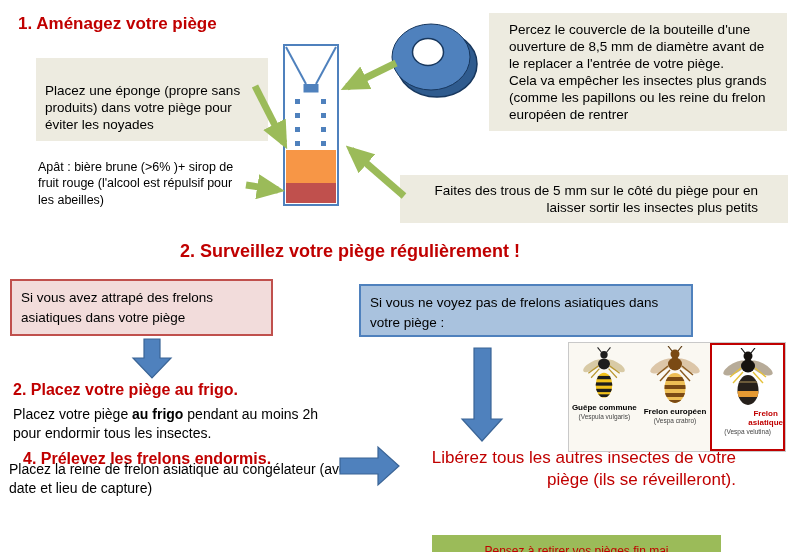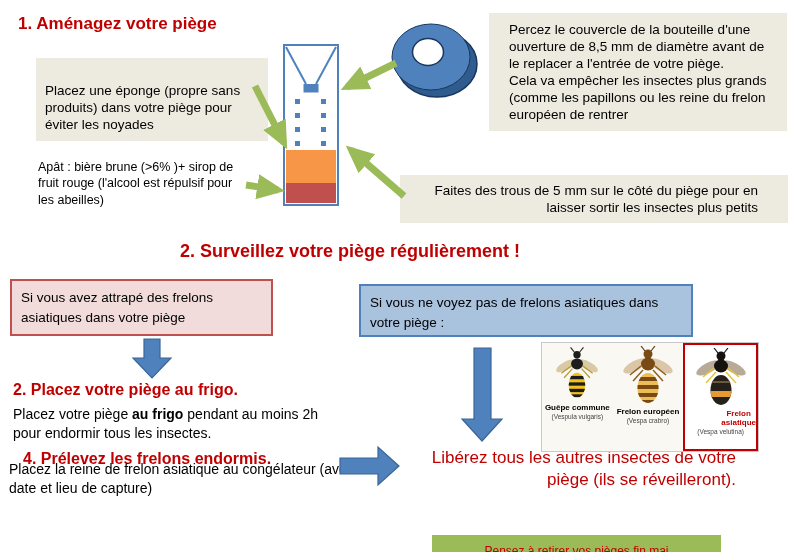--- a/index.html
+++ b/index.html
@@ -35,21 +35,21 @@
   .bottle-stroke { fill:#ffffff; stroke: var(--arrow-blue, #4F81BD); stroke-width:2; }
   .funnel-line   { stroke: var(--arrow-blue, #4F81BD); stroke-width:2; fill:none; }
   .blue-fill     { fill: var(--arrow-blue, #4F81BD); }
   .orange-band   { fill: var(--liquid-orange, #F79646); }
   .red-band      { fill: var(--liquid-red, #C0504D); }
   .garrow { stroke: var(--arrow-green, #9BBB59); stroke-width:7; fill:none; marker-end:url(#greenhead); }
   .ghead  { fill: var(--arrow-green, #9BBB59); }
   .barrow { fill: var(--arrow-blue, #4F81BD); stroke:#3A6496; stroke-width:1.2; }
 
   
-  .insect-panel { background:#FAF8F2; border:1px solid #c9c9c9; display:flex; }
+  .insect-panel { background:#FAF8F2; border:1px solid #c9c9c9; display:flex;margin-left:27px; }
   .insect-cell  { flex:1; display:flex; flex-direction:column; align-items:center; padding-top:3px; }
   .insect-cell.asiatique { border:2px solid var(--accent-red, #C00000); background:#fff; }
   .insect-name  { font-size:8px; font-weight:bold; line-height:1.1; text-align:center; }
   .insect-name.red-name { color: var(--accent-red, #C00000); padding-left: 36px; }
   .insect-latin { font-size:6.5px; color:#444; line-height:1.1; text-align:center; }
 </style>
 </head>
 <body>
 
 <div id="canvas">

